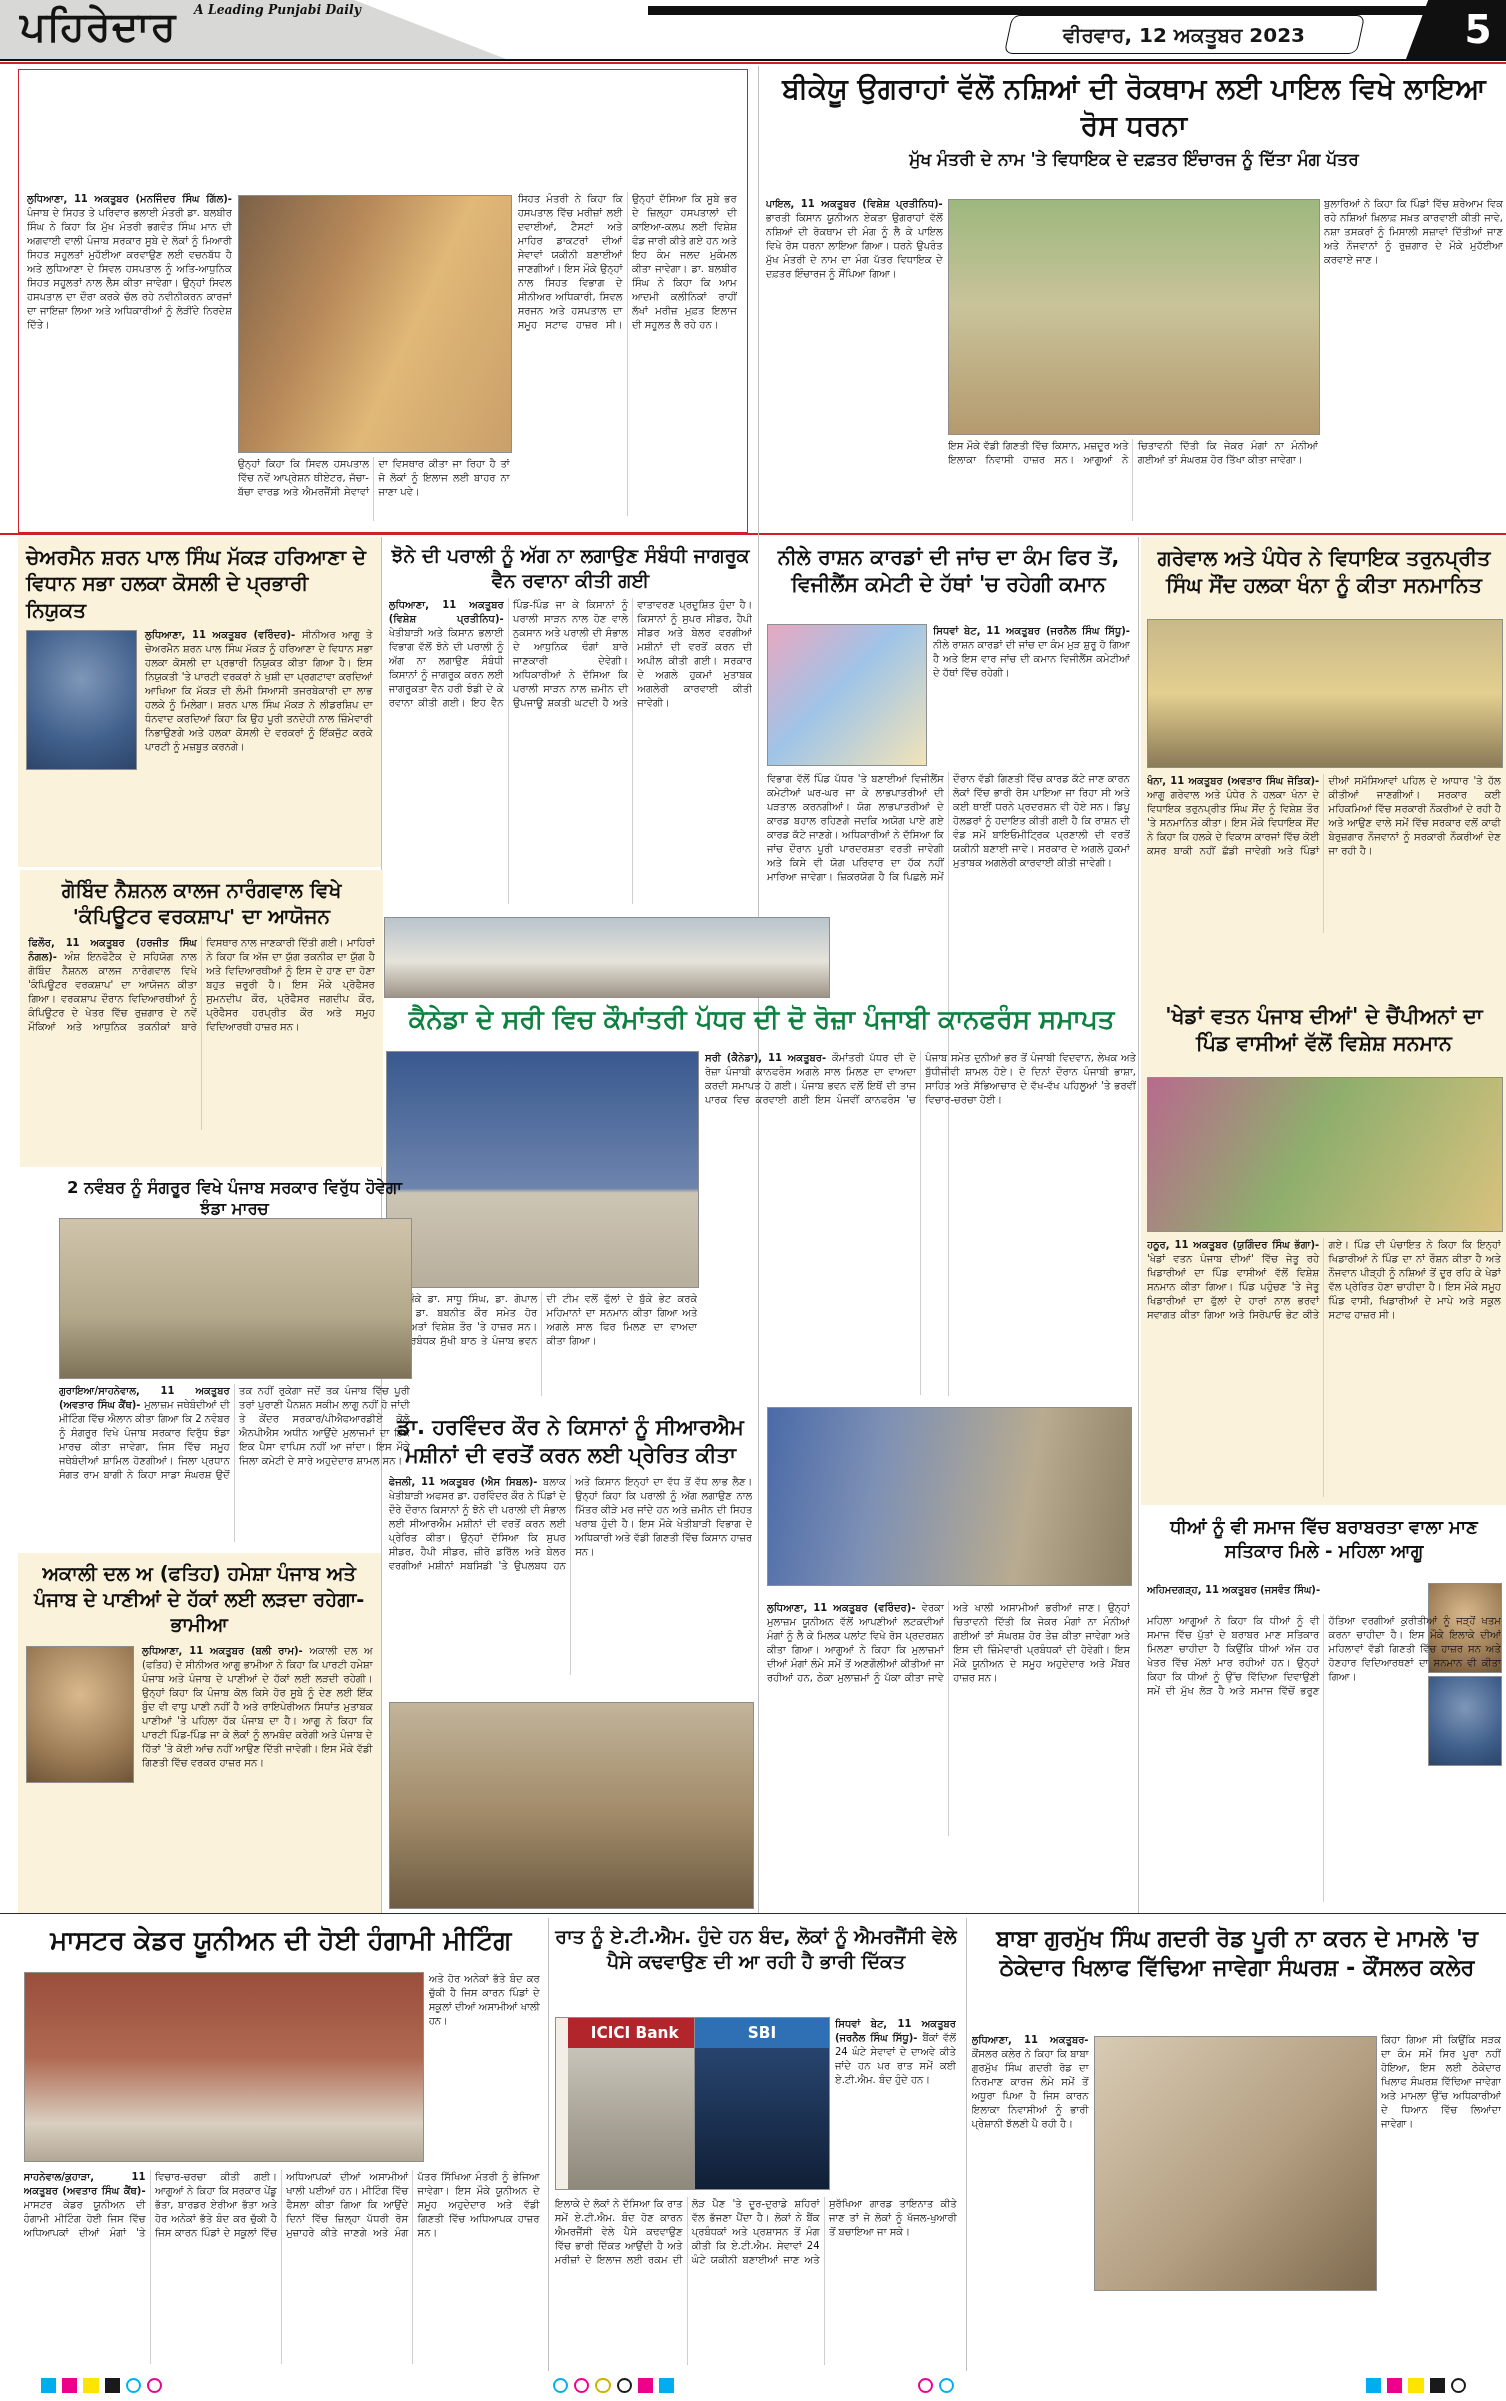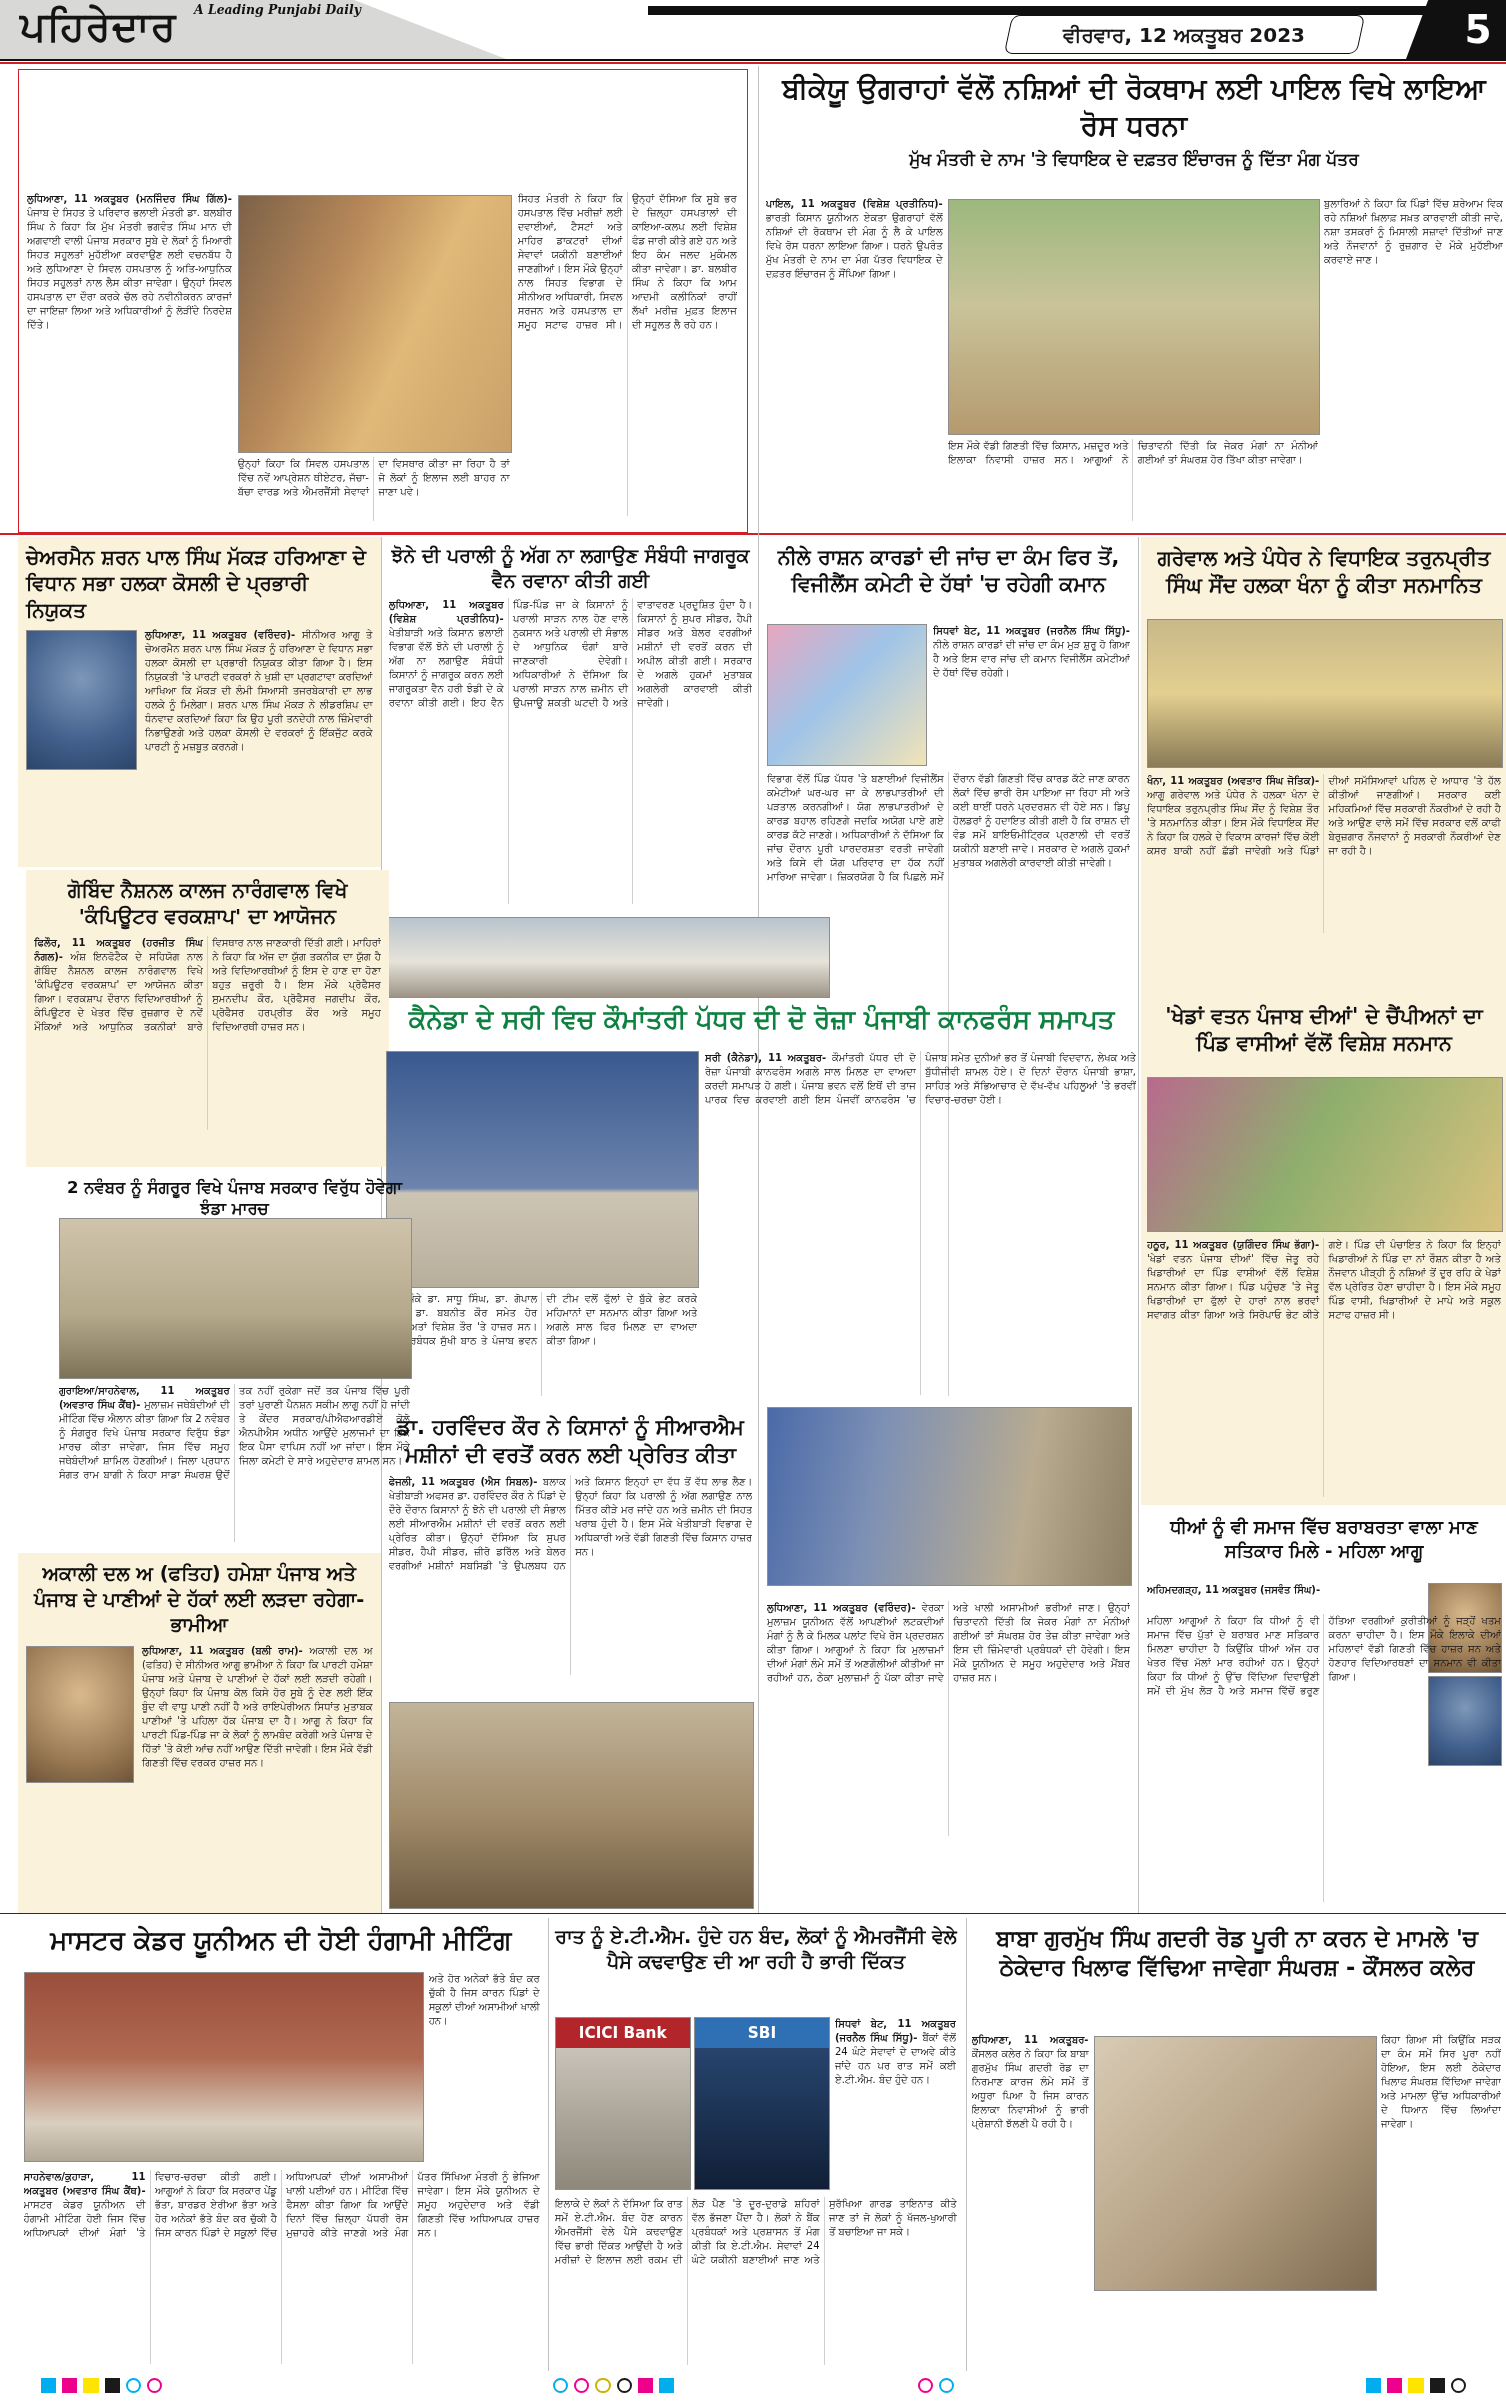--- a/index.html
+++ b/index.html
@@ -45,21 +45,21 @@
   .ph-cards{background:linear-gradient(135deg,#e8a7c0 0%,#9fc4e8 45%,#f2e3b8 100%);}
   .ph-grewal{background:linear-gradient(180deg,#c9b98a 0%,#e3cf8f 50%,#8a7a56 100%);}
   .ph-canada{background:linear-gradient(180deg,#39598f 0%,#6d84ad 58%,#cdc5b4 60%,#b8ae9c 100%);}
   .ph-khedan{background:linear-gradient(120deg,#b86a8e 0%,#8fae6d 45%,#d9c27e 100%);}
   .ph-meeting{background:linear-gradient(180deg,#cfc3ab 0%,#b5a98c 60%,#7d7257 100%);}
   .ph-portrait-warm{background:radial-gradient(circle at 50% 35%,#d9b98c 0%,#9a7a54 65%,#6d5438 100%);}
   .ph-hall{background:linear-gradient(180deg,#c2b49a 0%,#a08a68 55%,#6e5c42 100%);}
   .ph-protest{background:linear-gradient(100deg,#4a6aa8 0%,#7d90b5 30%,#b8ab90 70%,#8d7f63 100%);}
   .ph-brick{background:linear-gradient(180deg,#9a4e3c 0%,#b06a52 45%,#d9cfc0 80%,#b3a896 100%);}
   .ph-gadri{background:linear-gradient(135deg,#d8cbb4 0%,#b49f82 55%,#7e6a4e 100%);}
-  .ph-atm-icici{background:#f3efe7;display:flex;flex-direction:column;}
+  .ph-atm-icici{background:#f3efe7;display:flex;flex-direction:column;padding-left:12px;}
   .ph-atm-icici .sign{background:#b2252a;color:#fff;font-weight:900;font-size:15.3px;text-align:center;padding:5.9px 0;}
   .ph-atm-icici .shutter{flex:1;background:linear-gradient(180deg,#c8c3b8 0%,#8e887b 100%);}
   .ph-atm-sbi{background:#16355e;display:flex;flex-direction:column;}
   .ph-atm-sbi .sign{background:#2f6fb4;color:#fff;font-weight:900;font-size:15.3px;text-align:center;padding:5.9px 0;}
   .ph-atm-sbi .shutter{flex:1;background:linear-gradient(180deg,#27446e 0%,#101f36 100%);}
   
   .mark-sq{width:15.3px;height:15.3px;display:inline-block;margin-right:5.9px;}
   .mark-ring{width:15.3px;height:15.3px;display:inline-block;margin-right:5.9px;border-radius:50%;border:2.4px solid #1a1a1a;box-sizing:border-box;}
   .marks{display:flex;align-items:center;}
 </style>
@@ -150,21 +150,21 @@
 <section class="abs art cream" style="left:1141px;top:537px;width:366px;height:588px;">
   <h2 class="hl" style="font-size:20.6px;margin:8.2px 5.9px 5.9px;">ਗਰੇਵਾਲ ਅਤੇ ਪੰਧੇਰ ਨੇ ਵਿਧਾਇਕ ਤਰੁਨਪ੍ਰੀਤ ਸਿੰਘ ਸੌਂਦ ਹਲਕਾ ਖੰਨਾ ਨੂੰ ਕੀਤਾ ਸਨਮਾਨਿਤ</h2>
   <div class="abs ph ph-grewal" style="left:5.9px;top:82px;width:354px;height:147px;"></div>
   <div class="abs bd cols2" style="left:5.9px;top:237px;width:354px;height:159px;">
     <span class="byline">ਖੰਨਾ, 11 ਅਕਤੂਬਰ (ਅਵਤਾਰ ਸਿੰਘ ਜੋਤਿਕ)- </span>
     <span>ਆਗੂ ਗਰੇਵਾਲ ਅਤੇ ਪੰਧੇਰ ਨੇ ਹਲਕਾ ਖੰਨਾ ਦੇ ਵਿਧਾਇਕ ਤਰੁਨਪ੍ਰੀਤ ਸਿੰਘ ਸੌਂਦ ਨੂੰ ਵਿਸ਼ੇਸ਼ ਤੌਰ 'ਤੇ ਸਨਮਾਨਿਤ ਕੀਤਾ। ਇਸ ਮੌਕੇ ਵਿਧਾਇਕ ਸੌਂਦ ਨੇ ਕਿਹਾ ਕਿ ਹਲਕੇ ਦੇ ਵਿਕਾਸ ਕਾਰਜਾਂ ਵਿੱਚ ਕੋਈ ਕਸਰ ਬਾਕੀ ਨਹੀਂ ਛੱਡੀ ਜਾਵੇਗੀ ਅਤੇ ਪਿੰਡਾਂ ਦੀਆਂ ਸਮੱਸਿਆਵਾਂ ਪਹਿਲ ਦੇ ਆਧਾਰ 'ਤੇ ਹੱਲ ਕੀਤੀਆਂ ਜਾਣਗੀਆਂ।</span>
     <span>ਸਰਕਾਰ ਕਈ ਮਹਿਕਮਿਆਂ ਵਿੱਚ ਸਰਕਾਰੀ ਨੌਕਰੀਆਂ ਦੇ ਰਹੀ ਹੈ ਅਤੇ ਆਉਣ ਵਾਲੇ ਸਮੇਂ ਵਿੱਚ ਸਰਕਾਰ ਵਲੋਂ ਕਾਫੀ ਬੇਰੁਜ਼ਗਾਰ ਨੌਜਵਾਨਾਂ ਨੂੰ ਸਰਕਾਰੀ ਨੌਕਰੀਆਂ ਦੇਣ ਜਾ ਰਹੀ ਹੈ।</span>
   </div>
 </section>
 
-<section class="abs art cream" style="left:26px;top:870px;width:363px;height:297px;">
+<section class="abs art cream" style="left:20px;top:870px;width:363px;height:297px;">
   <h2 class="hl" style="font-size:20px;margin:7px 8.2px 5.9px;">ਗੋਬਿੰਦ ਨੈਸ਼ਨਲ ਕਾਲਜ ਨਾਰੰਗਵਾਲ ਵਿਖੇ 'ਕੰਪਿਊਟਰ ਵਰਕਸ਼ਾਪ' ਦਾ ਆਯੋਜਨ</h2>
   <div class="bd cols2" style="margin:3.5px 8.2px;height:194px;">
     <span class="byline">ਫਿਲੌਰ, 11 ਅਕਤੂਬਰ (ਹਰਜੀਤ ਸਿੰਘ ਨੰਗਲ)- </span>
     <span>ਅੰਸ਼ ਇਨਫੋਟੈਕ ਦੇ ਸਹਿਯੋਗ ਨਾਲ ਗੋਬਿੰਦ ਨੈਸ਼ਨਲ ਕਾਲਜ ਨਾਰੰਗਵਾਲ ਵਿਖੇ 'ਕੰਪਿਊਟਰ ਵਰਕਸ਼ਾਪ' ਦਾ ਆਯੋਜਨ ਕੀਤਾ ਗਿਆ। ਵਰਕਸ਼ਾਪ ਦੌਰਾਨ ਵਿਦਿਆਰਥੀਆਂ ਨੂੰ ਕੰਪਿਊਟਰ ਦੇ ਖੇਤਰ ਵਿੱਚ ਰੁਜ਼ਗਾਰ ਦੇ ਨਵੇਂ ਮੌਕਿਆਂ ਅਤੇ ਆਧੁਨਿਕ ਤਕਨੀਕਾਂ ਬਾਰੇ ਵਿਸਥਾਰ ਨਾਲ ਜਾਣਕਾਰੀ ਦਿੱਤੀ ਗਈ। ਮਾਹਿਰਾਂ ਨੇ ਕਿਹਾ ਕਿ ਅੱਜ ਦਾ ਯੁੱਗ ਤਕਨੀਕ ਦਾ ਯੁੱਗ ਹੈ ਅਤੇ ਵਿਦਿਆਰਥੀਆਂ ਨੂੰ ਇਸ ਦੇ ਹਾਣ ਦਾ ਹੋਣਾ ਬਹੁਤ ਜ਼ਰੂਰੀ ਹੈ। ਇਸ ਮੌਕੇ ਪ੍ਰੋਫੈਸਰ ਸੁਮਨਦੀਪ ਕੌਰ, ਪ੍ਰੋਫੈਸਰ ਜਗਦੀਪ ਕੌਰ, ਪ੍ਰੋਫੈਸਰ ਹਰਪ੍ਰੀਤ ਕੌਰ ਅਤੇ ਸਮੂਹ ਵਿਦਿਆਰਥੀ ਹਾਜ਼ਰ ਸਨ।</span>
   </div>
 </section>
 
 <section class="abs art" style="left:384px;top:1000px;width:755px;height:406px;">
   <h2 class="hl" style="font-size:26px;margin:2.4px 4.7px 5.9px;color:var(--green,#0e8040);">ਕੈਨੇਡਾ ਦੇ ਸਰੀ ਵਿਚ ਕੌਮਾਂਤਰੀ ਪੱਧਰ ਦੀ ਦੋ ਰੋਜ਼ਾ ਪੰਜਾਬੀ ਕਾਨਫਰੰਸ ਸਮਾਪਤ</h2>
   <div class="abs ph ph-canada" style="left:2.4px;top:51px;width:311px;height:235px;"></div>

